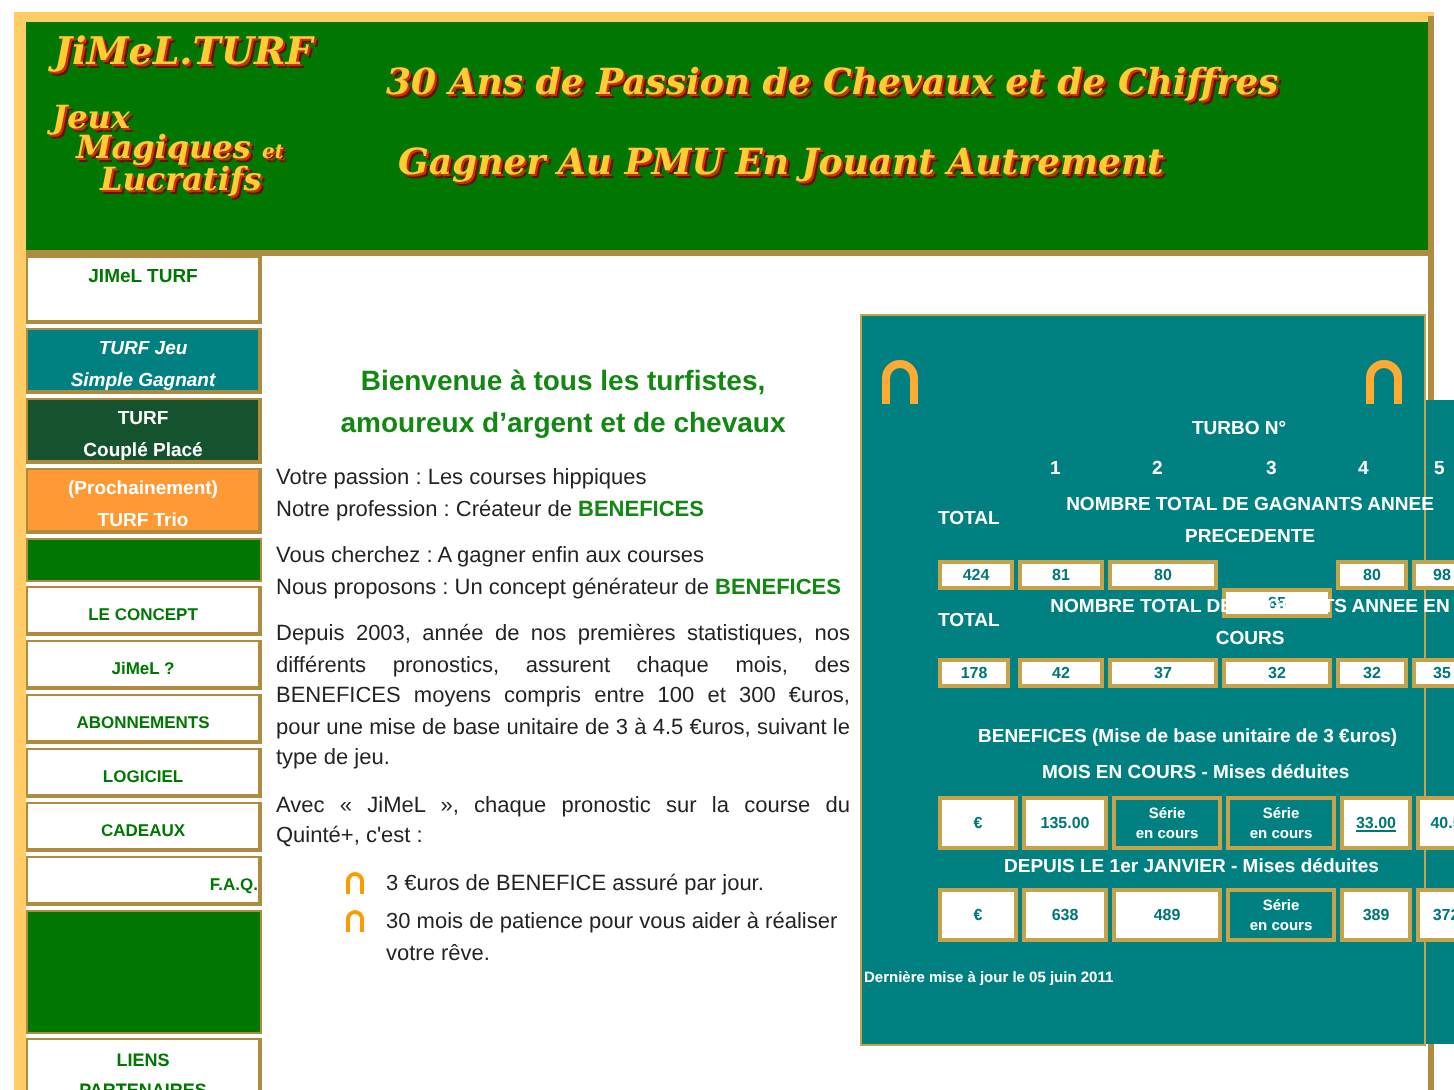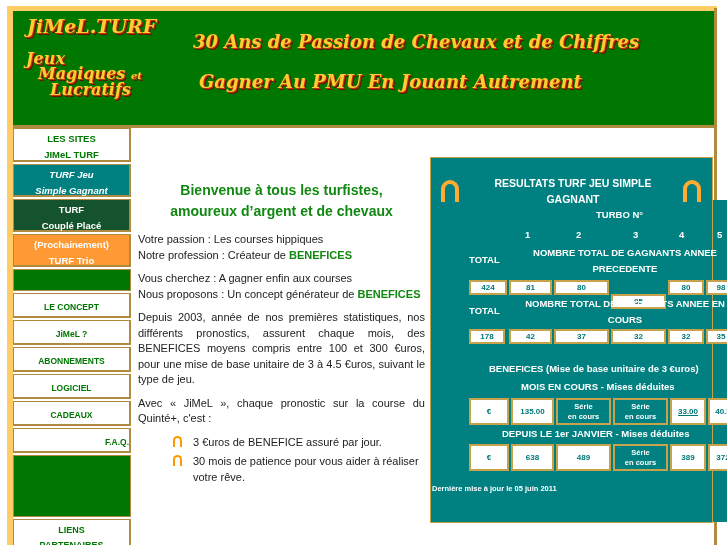--- a/index.html
+++ b/index.html
@@ -58,21 +58,20 @@
   <div class="deco logo1">JiMeL.TURF</div>
   <div class="deco logo2">Jeux</div>
   <div class="deco logo3"><span>Magiques</span> <small>et</small></div>
   <div class="deco logo4">Lucratifs</div>
   <div class="deco tag1">30 Ans de Passion de Chevaux et de Chiffres</div>
   <div class="deco tag2">Gagner Au PMU En Jouant Autrement</div>
 </div>
 
 <div class="sidebar">
   <a class="nav" style="height:34px;">
-    <div>LES SITES</div>
     <div>JIMeL TURF</div>
   </a>
   <a class="nav teal" style="height:33px;color:#fff;">
     <div>TURF Jeu</div>
     <div>Simple Gagnant</div>
   </a>
   <a class="nav red" style="height:33px;color:#fff;">
     <div>TURF</div>
     <div>Couplé Placé</div>
   </a>
@@ -113,21 +112,20 @@
   <ul class="bullets">
     <li><span class="shoe"></span><span>3 €uros de BENEFICE assuré par jour.</span></li>
     <li><span class="shoe"></span><span>30 mois de patience pour vous aider à réaliser votre rêve.</span></li>
   </ul>
 </div>
 
 <div class="panel-ext"></div>
 <div class="panel">
   <span class="big-shoe" style="left:10px;top:22px;"></span>
   <span class="big-shoe" style="left:252px;top:22px;"></span>
-  <div class="ptitle">RESULTATS TURF JEU SIMPLE GAGNANT</div>
   <div class="lbl" style="left:165px;top:51px;">TURBO N°</div>
   <div class="lbl" style="left:94px;top:71px;">1</div>
   <div class="lbl" style="left:145px;top:71px;">2</div>
   <div class="lbl" style="left:202px;top:71px;">3</div>
   <div class="lbl" style="left:248px;top:71px;">4</div>
   <div class="lbl" style="left:286px;top:71px;">5</div>
 
   <div class="lbl" style="left:38px;top:96px;">TOTAL</div>
   <div class="lbl ctr" style="left:84px;top:87px;width:220px;white-space:normal;line-height:16px;">NOMBRE TOTAL DE GAGNANTS ANNEE PRECEDENTE</div>
   <div class="cell" style="left:38px;top:122px;width:38px;">424</div>

